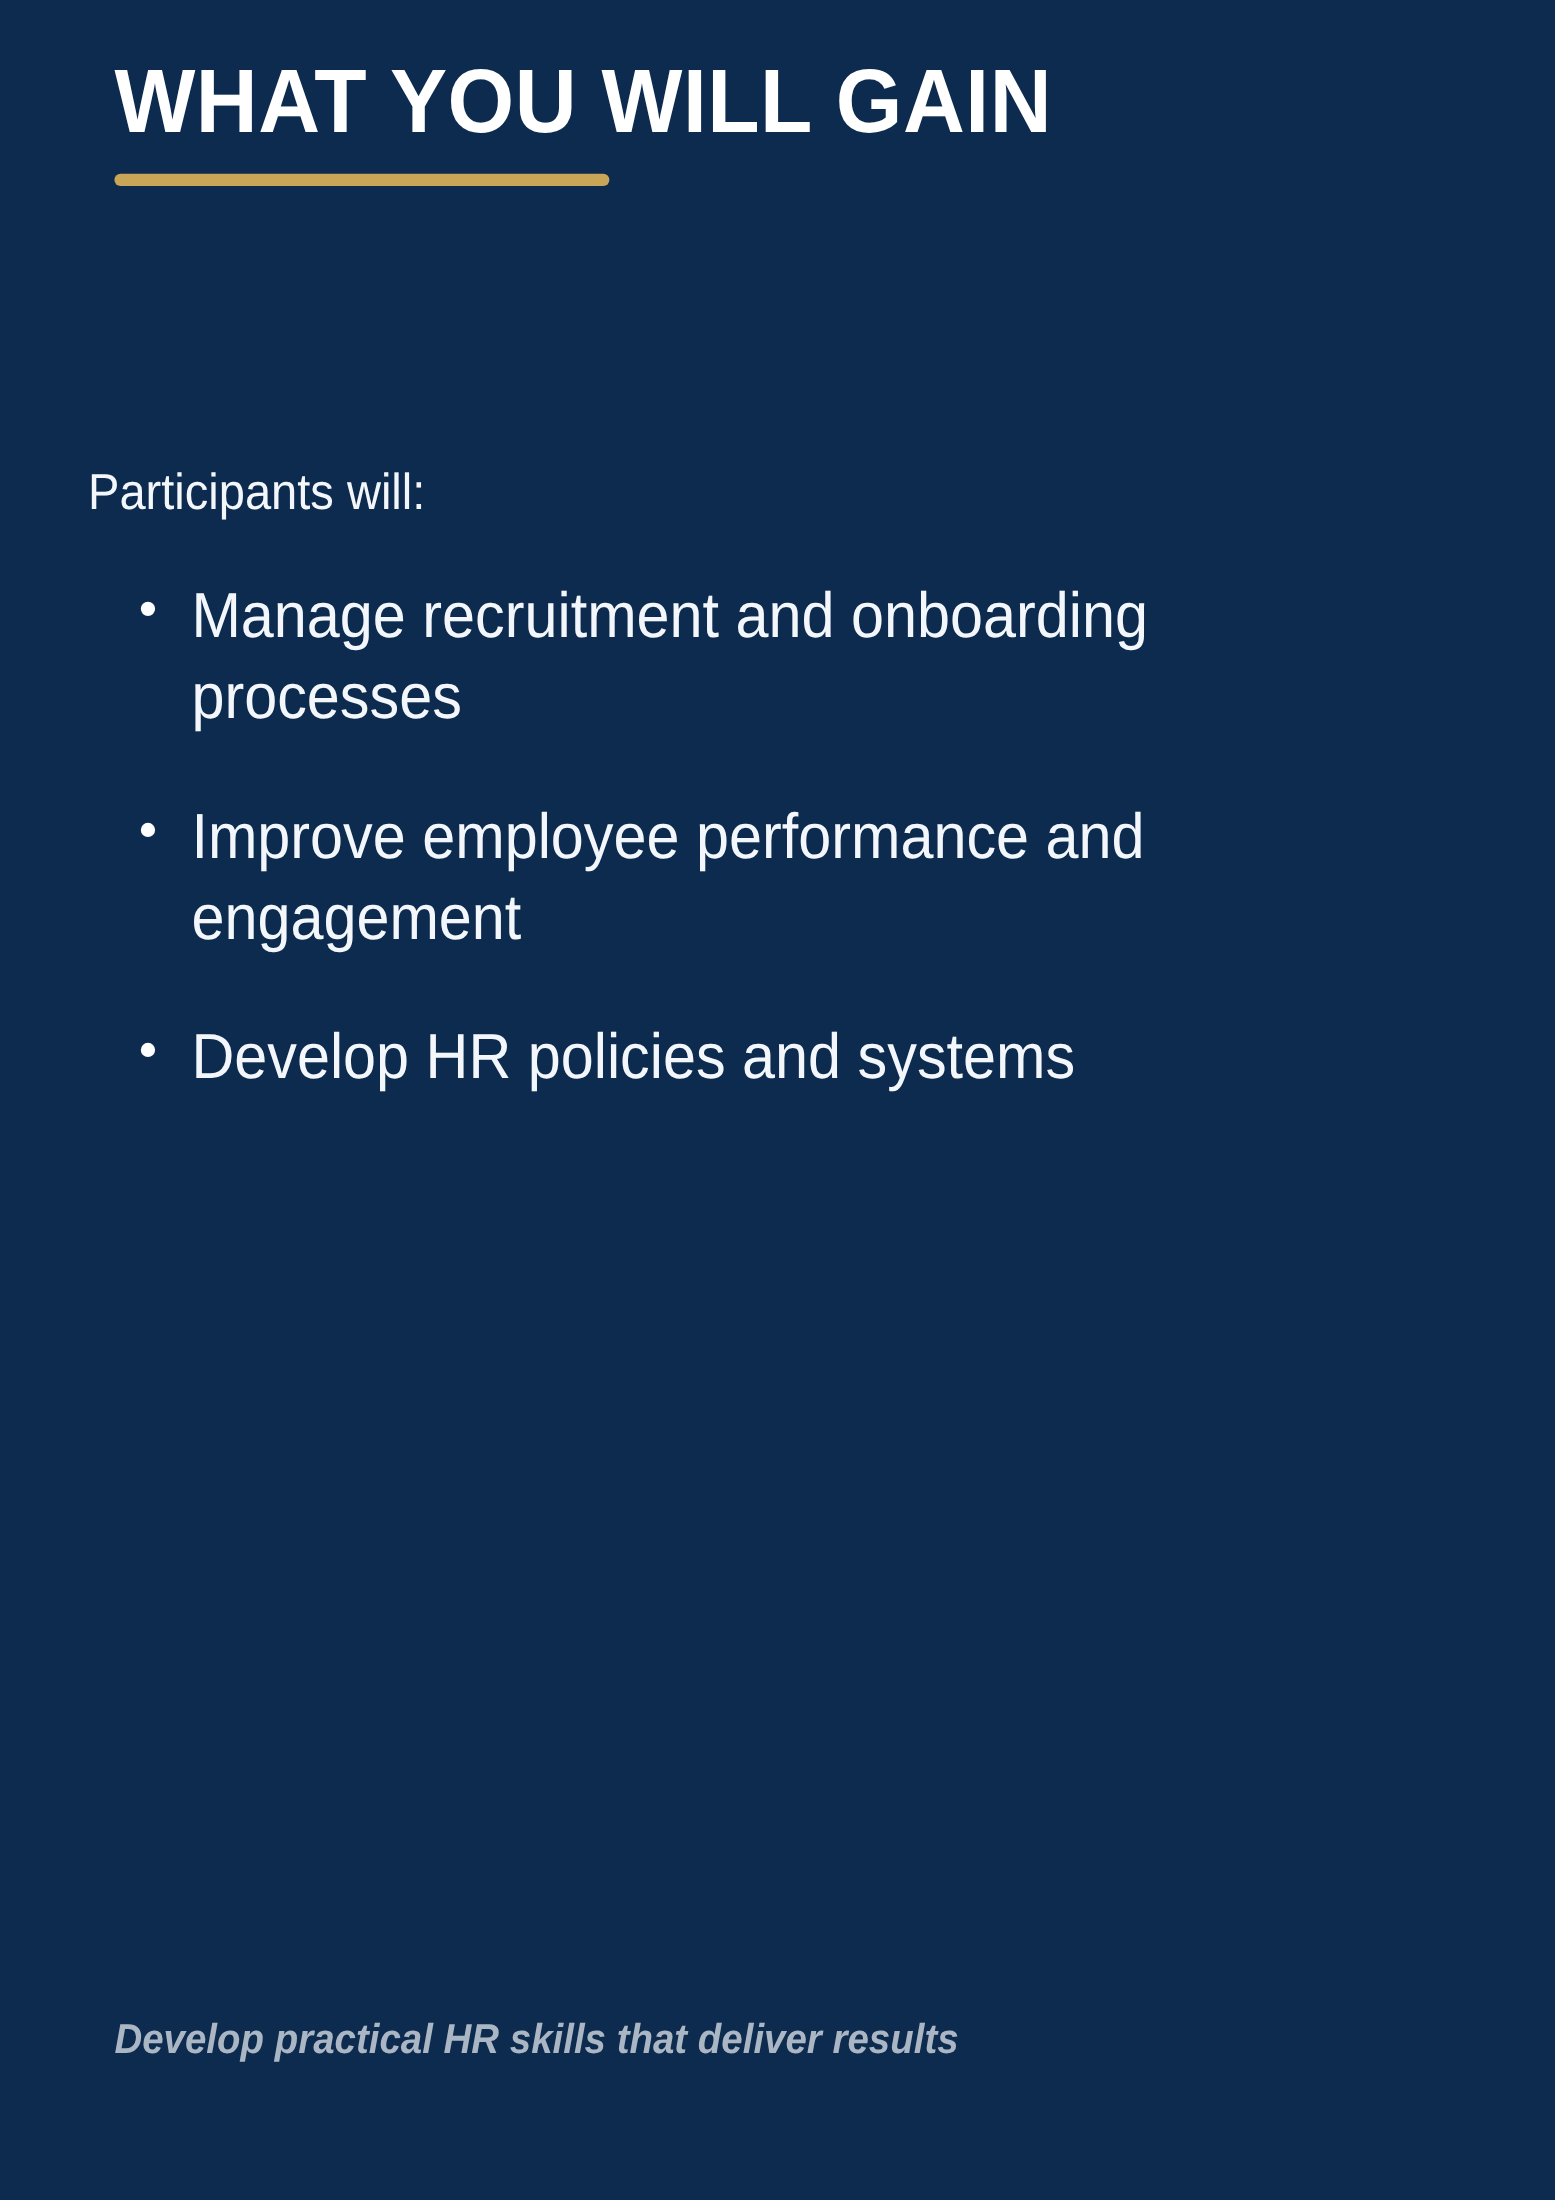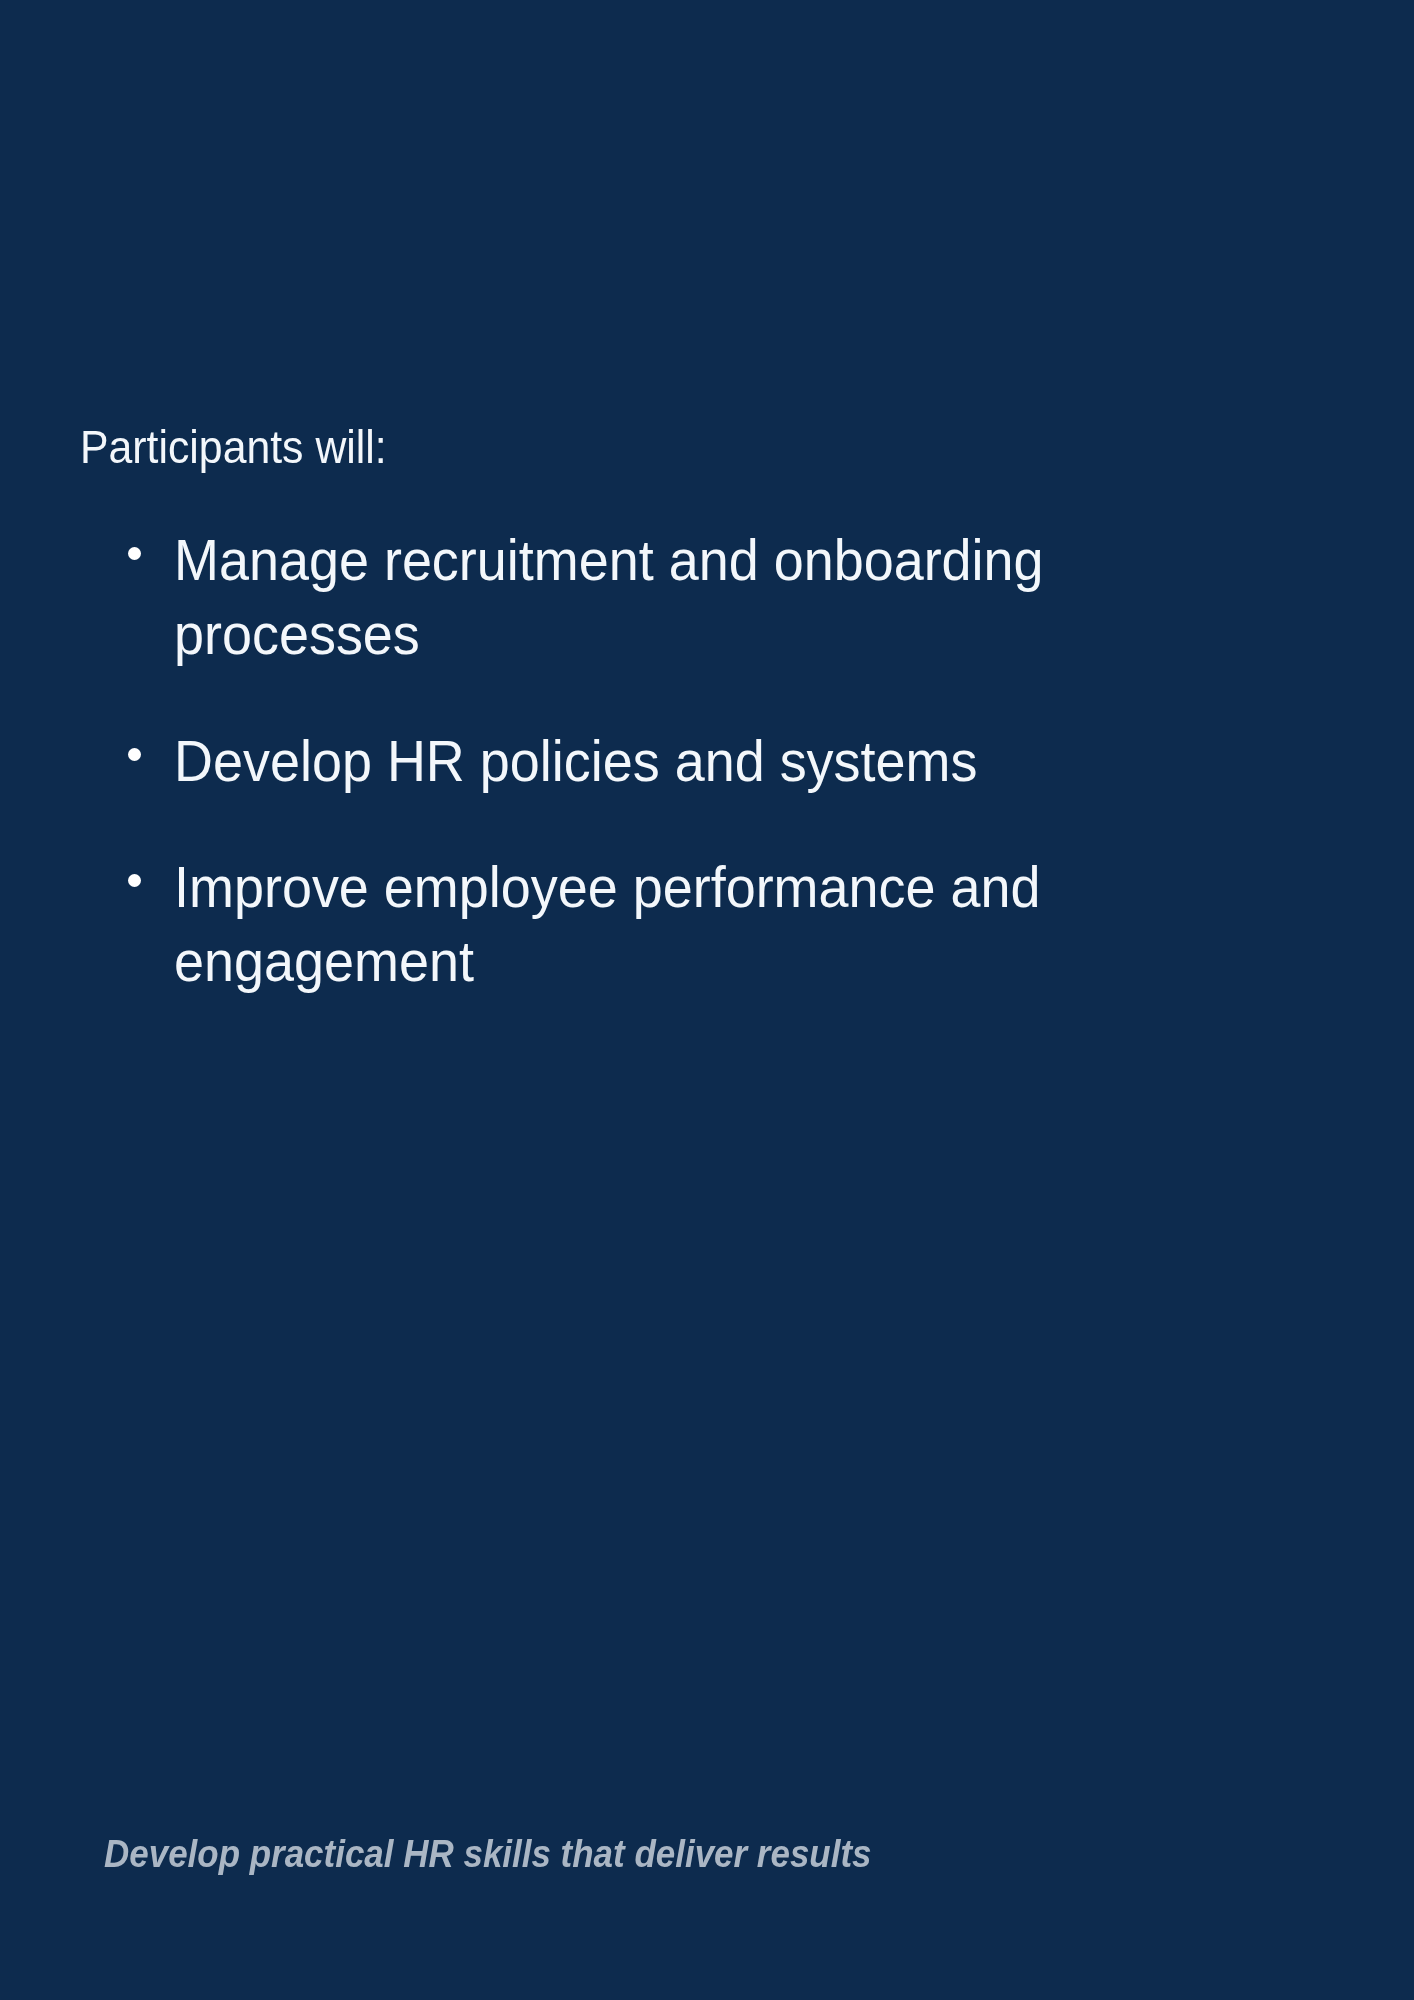--- a/index.html
+++ b/index.html
@@ -126,40 +126,44 @@
     color: #aab6c4;
     transform: scaleX(0.92);
     transform-origin: left center;
   }
 </style>
 </head>
 <body>
 
 <div class="slide">
 
+  <div class="title-block">
+    <h1 class="slide-title">WHAT YOU WILL GAIN</h1>
+    <div class="title-rule"></div>
+  </div>
 
   <div class="body-block">
 
     <p class="lead-in">Participants will:</p>
 
     <ul class="bullet-list">
 
       <li class="bullet-item">
         <span class="bullet-dot"></span>
         <span class="bullet-text">Manage recruitment and onboarding processes</span>
       </li>
 
       <li class="bullet-item">
         <span class="bullet-dot"></span>
-        <span class="bullet-text">Develop HR policies and systems</span>
+        <span class="bullet-text">Improve employee performance and engagement</span>
       </li>
 
       <li class="bullet-item">
         <span class="bullet-dot"></span>
-        <span class="bullet-text">Improve employee performance and engagement</span>
+        <span class="bullet-text">Develop HR policies and systems</span>
       </li>
 
 
 
     </ul>
   </div>
 
   <p class="footer-note">Develop practical HR skills that deliver results</p>
 
 </div>

